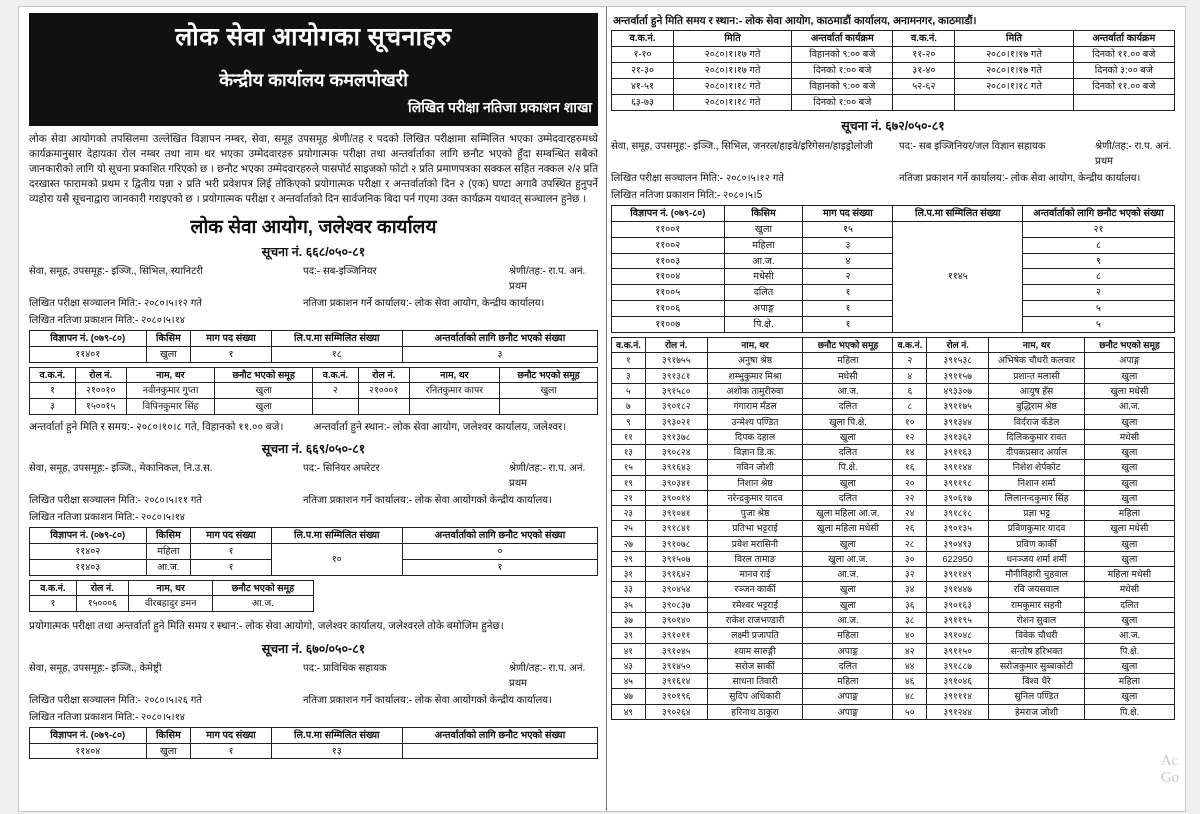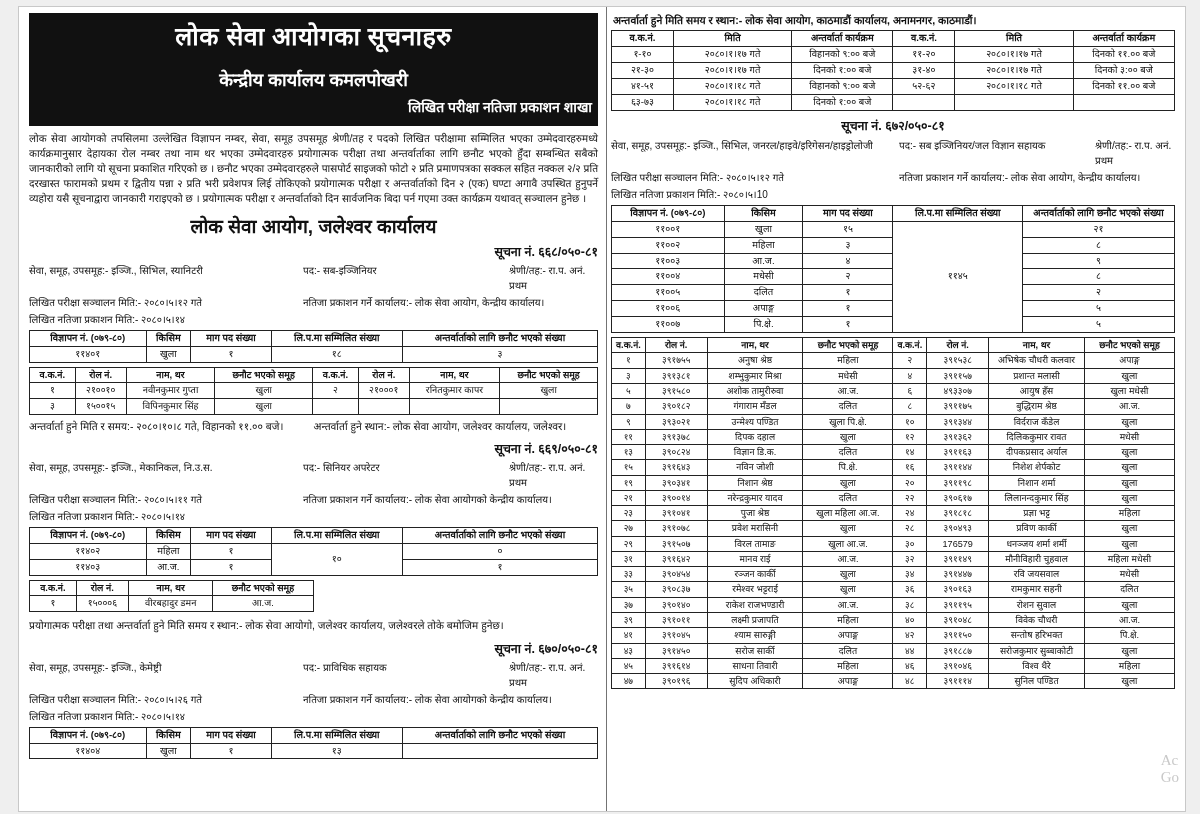--- a/index.html
+++ b/index.html
@@ -34,21 +34,21 @@
   .banner .l4 { font-size:14px; font-weight:bold; margin-top:7px; }
 
   .para {
     font-size:10.3px; line-height:1.45; text-align:justify;
     margin:2px 0 6px 0; color:#111;
   }
   .office-title {
     text-align:center; font-size:19px; font-weight:bold; margin:2px 0 4px 0;
   }
   .notice-no {
-    text-align:right; font-size:12.5px; font-weight:bold; margin:3px 0 3px 0;
+    text-align:center; font-size:12.5px; font-weight:bold; margin:3px 0 3px 0;
   }
   .kv-row {
     display:flex; font-size:10px; margin:2px 0; gap:6px; line-height:1.5;
   }
   .kv-row .a { flex:0 0 268px; }
   .kv-row .b { flex:0 0 200px; }
   .kv-row .c { flex:1; }
 
   table.t { border-collapse:collapse; width:100%; font-size:9.6px; margin:3px 12px 4px 0;padding-left:16px; }
   table.t th, table.t td {
@@ -308,21 +308,21 @@
     <div class="kv-row">
       <span class="a" style="flex:0 0 282px">सेवा, समूह, उपसमूह:- इञ्जि., सिभिल, जनरल/हाइवे/इरिगेसन/हाइड्रोलोजी</span>
       <span class="b" style="flex:0 0 190px">पद:- सब इञ्जिनियर/जल विज्ञान सहायक</span>
       <span class="c">श्रेणी/तह:- रा.प. अनं. प्रथम</span>
     </div>
     <div class="kv-row">
       <span class="a" style="flex:0 0 282px">लिखित परीक्षा सञ्चालन मिति:- २०८०।५।१२ गते</span>
       <span class="c">नतिजा प्रकाशन गर्ने कार्यालय:- लोक सेवा आयोग, केन्द्रीय कार्यालय।</span>
     </div>
     <div class="kv-row">
-      <span class="a" style="flex:0 0 282px">लिखित नतिजा प्रकाशन मिति:- २०८०।५।10</span>
+      <span class="a" style="flex:0 0 282px">लिखित नतिजा प्रकाशन मिति:- २०८०।५।5</span>
     </div>
 
     <table class="t">
       <tbody>
           <tr>
         <th style="width:20%">विज्ञापन नं. (०७९-८०)</th>
         <th style="width:14%">किसिम</th>
         <th style="width:16%">माग पद संख्या</th>
         <th style="width:23%">लि.प.मा सम्मिलित संख्या</th>
         <th style="width:27%">अन्तर्वार्ताको लागि छनौट भएको संख्या</th>
@@ -491,36 +491,46 @@
             <td>२३</td>
             <td>३९१०४१</td>
             <td>पुजा श्रेष्ठ</td>
             <td>खुला महिला आ.ज.</td>
             <td>२४</td>
             <td>३९१८१८</td>
             <td>प्रज्ञा भट्ट</td>
             <td>महिला</td>
           </tr>
           <tr>
+            <td>२५</td>
+            <td>३९१८४१</td>
+            <td>प्रतिभा भट्टराई</td>
+            <td>खुला महिला मधेसी</td>
+            <td>२६</td>
+            <td>३९०१३५</td>
+            <td>प्रविणकुमार यादव</td>
+            <td>खुला मधेसी</td>
+          </tr>
+          <tr>
             <td>२७</td>
             <td>३९१०७८</td>
             <td>प्रवेश मरासिनी</td>
             <td>खुला</td>
             <td>२८</td>
             <td>३९०४९३</td>
             <td>प्रविण कार्की</td>
             <td>खुला</td>
           </tr>
           <tr>
             <td>२९</td>
             <td>३९१५०७</td>
             <td>विरल तामाङ</td>
             <td>खुला आ.ज.</td>
             <td>३०</td>
-            <td>176579</td>
+            <td>622950</td>
             <td>धनञ्जय शर्मा शर्मी</td>
             <td>खुला</td>
           </tr>
           <tr>
             <td>३१</td>
             <td>३९१६४२</td>
             <td>मानव राई</td>
             <td>आ.ज.</td>
             <td>३२</td>
             <td>३९११४९</td>
@@ -600,18 +610,28 @@
           <tr>
             <td>४७</td>
             <td>३९०१९६</td>
             <td>सुदिप अधिकारी</td>
             <td>अपाङ्ग</td>
             <td>४८</td>
             <td>३९१११४</td>
             <td>सुनिल पण्डित</td>
             <td>खुला</td>
           </tr>
+          <tr>
+            <td>४९</td>
+            <td>३९०२६४</td>
+            <td>हरिनाथ ठाकुरा</td>
+            <td>अपाङ्ग</td>
+            <td>५०</td>
+            <td>३९१२४४</td>
+            <td>हेमराज जोशी</td>
+            <td>पि.क्षे.</td>
+          </tr>
         </tbody>
     </table>
   </div>
 
   <div class="watermark">Ac<br>Go</div>
 </div>
 
 </body></html>

